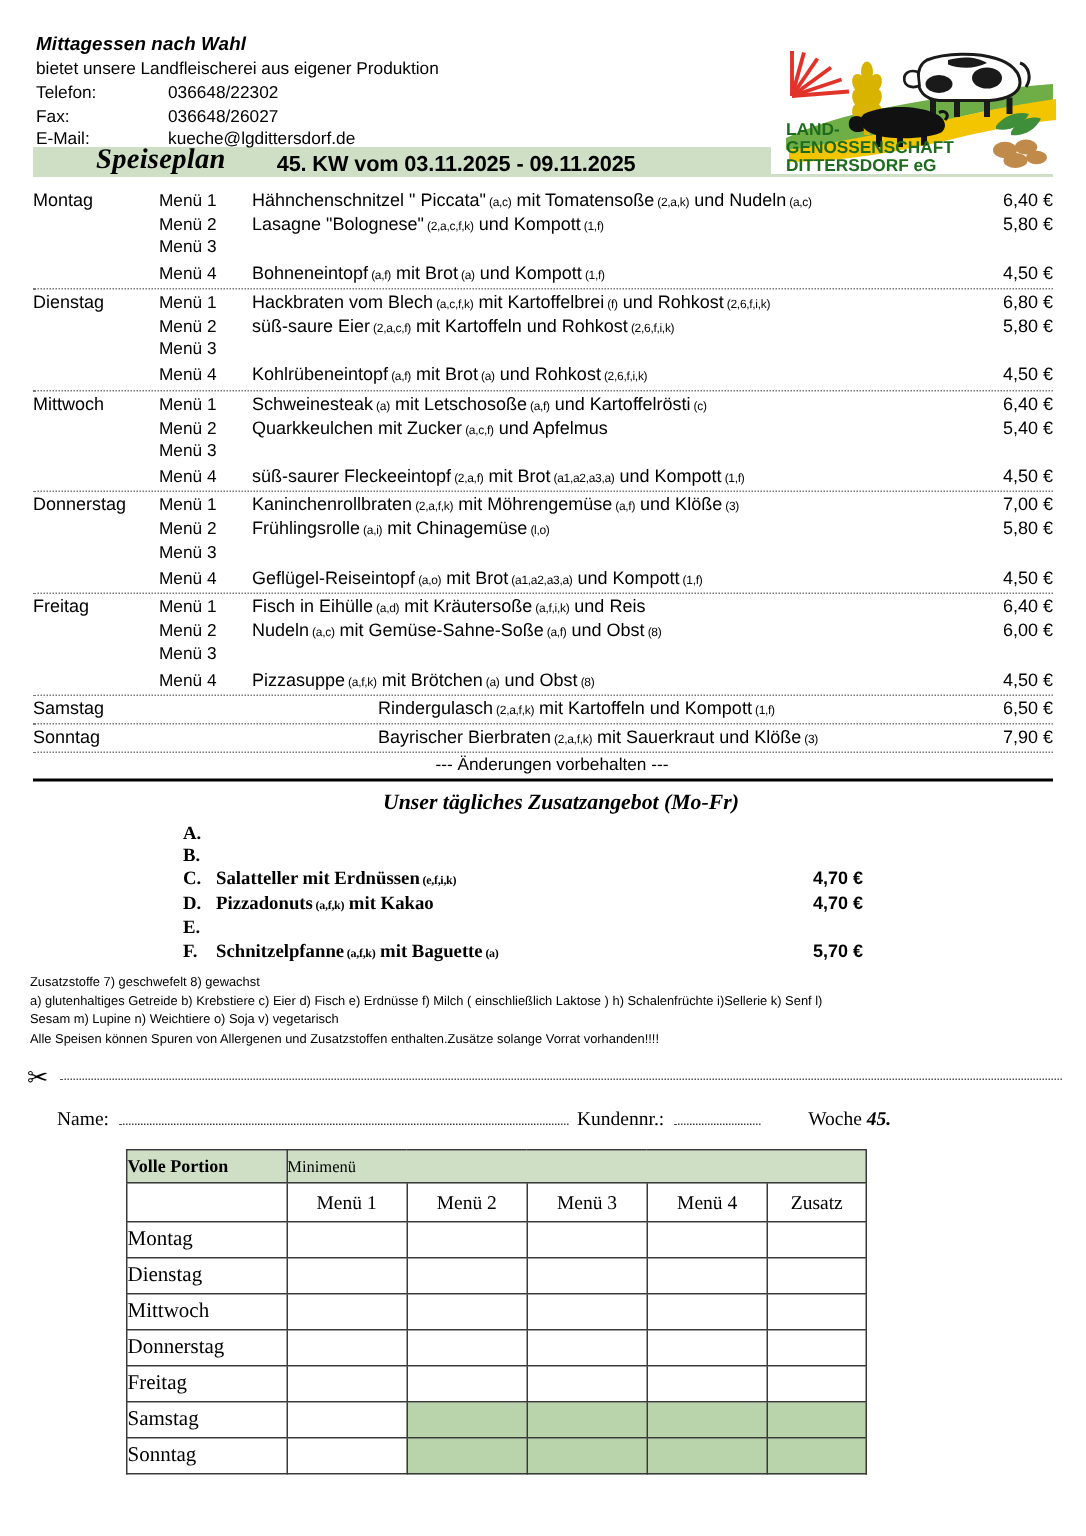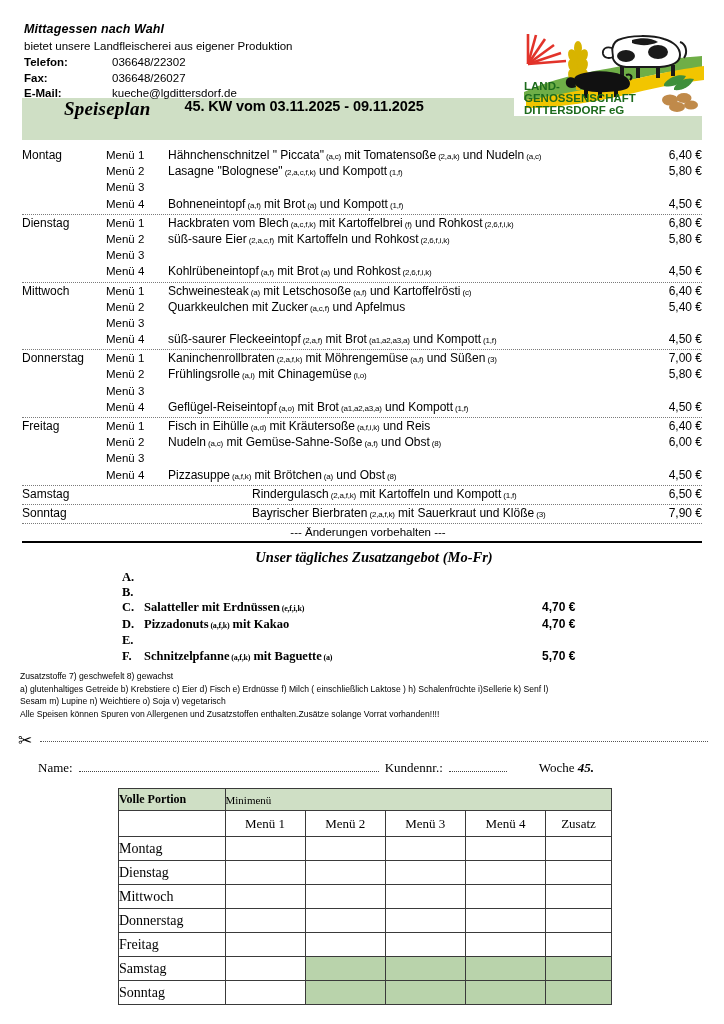--- a/index.html
+++ b/index.html
@@ -15,36 +15,36 @@
     position: relative;
     overflow: hidden;
   }
   .page { position: relative; width: 724px; height: 1024px; padding: 0; box-sizing: border-box; }
 
   
   .header { position: relative; padding: 22px 20px 0 24px; height: 92px; box-sizing: border-box; }
   .hdr-title { font-size: 12.5px; font-weight: bold; font-style: italic; letter-spacing: .1px; margin-bottom: 4px; }
   .hdr-sub { font-size: 11.5px; margin-bottom: 3px; }
   .contact-row { font-size: 11.5px; display: flex; line-height: 1.35; }
-  .contact-label { width: 88px; flex: none; font-weight: bold; }
+  .contact-label { width: 88px; flex: none; }
   .contact-val { }
 
   .logo {
     position: absolute; right: 18px; top: 28px;
     width: 192px; height: 88px;
   }
   .logo svg { display: block; width: 192px; height: 88px; }
 
   
   .banner {
     margin: 6px 22px 0 22px;
     background: #cfdfc5;
-    height: 42px;
+    height: 20px;
     display: flex;
-    align-items: flex-start;
+    align-items: flex-end;
     padding-left: 42px;
     box-sizing: border-box;
   }
   .banner-title {
     font-family: "Liberation Serif", serif;
     font-style: italic; font-weight: bold;
     font-size: 19px; letter-spacing: .2px;
   }
   .banner-dates { font-size: 14.5px; font-weight: bold; margin-left: 34px; letter-spacing: -.1px; }
 
@@ -94,21 +94,21 @@
   
   .formrow { display: flex; align-items: baseline; margin: 10px 0 12px 38px; font-family: "Liberation Serif", serif; }
   .f-label { font-size: 13px; font-weight: normal; }
   .f-dotline { border-bottom: 1.5px dotted #444; height: 11px; margin: 0 6px; }
   .f-name-line { width: 300px; }
   .f-kund-line { width: 58px; }
   .f-week { font-size: 13px; margin-left: 26px; }
   .f-week b { font-style: italic; }
 
   
-  .ordertable { margin: 10px 0 0 118px; width: 494px; border-collapse: collapse;
+  .ordertable { margin: 10px 0 0 84px; width: 494px; border-collapse: collapse;
                 font-family: "Liberation Serif", serif; }
   .ordertable td, .ordertable th { border: 1px solid #3a3a3a; padding: 0; }
   .ot-headrow td { background: #cfdfc5; height: 21px; vertical-align: middle; }
   .ot-vp { font-size: 12px; font-weight: bold; padding-left: 8px; }
   .ot-mm { font-size: 11px; font-weight: normal; padding-left: 8px; }
   .ot-colrow td { height: 25px; text-align: center; font-size: 13px; vertical-align: middle; }
   .ot-dayrow td { height: 23px; }
   .ot-dayname { font-size: 14px; padding-left: 8px; }
   .ot-cell { }
   .ot-green { background: #b9d3ab; }
@@ -282,21 +282,21 @@
           <div class="c-day"></div>
           <div class="c-menu">Menü 4</div>
           <div class="c-dish"><span>süß-saurer Fleckeeintopf</span><span class="alg"> (2,a,f)</span><span> mit Brot</span><span class="alg"> (a1,a2,a3,a)</span><span> und Kompott</span><span class="alg"> (1,f)</span></div>
           <div class="c-price">4,50 €</div>
         </div>
       </div>
       <div class="dayblock">
         <div class="mrow">
           <div class="c-day">Donnerstag</div>
           <div class="c-menu">Menü 1</div>
-          <div class="c-dish"><span>Kaninchenrollbraten</span><span class="alg"> (2,a,f,k)</span><span> mit Möhrengemüse</span><span class="alg"> (a,f)</span><span> und Süßen</span><span class="alg"> (3)</span></div>
+          <div class="c-dish"><span>Kaninchenrollbraten</span><span class="alg"> (2,a,f,k)</span><span> mit Möhrengemüse</span><span class="alg"> (a,f)</span><span> und Klöße</span><span class="alg"> (3)</span></div>
           <div class="c-price">7,00 €</div>
         </div>
         <div class="mrow">
           <div class="c-day"></div>
           <div class="c-menu">Menü 2</div>
           <div class="c-dish"><span>Frühlingsrolle</span><span class="alg"> (a,i)</span><span> mit Chinagemüse</span><span class="alg"> (l,o)</span></div>
           <div class="c-price">5,80 €</div>
         </div>
         <div class="mrow">
           <div class="c-day"></div>

